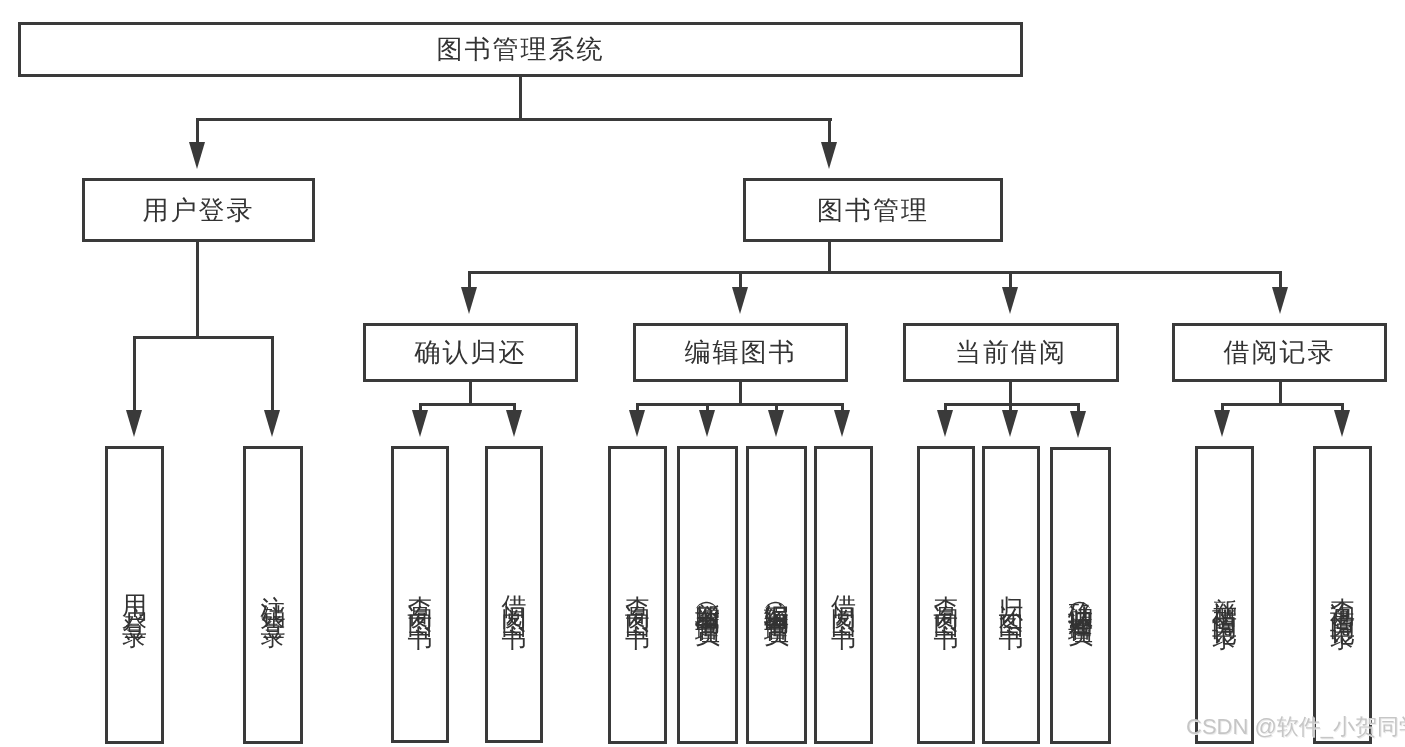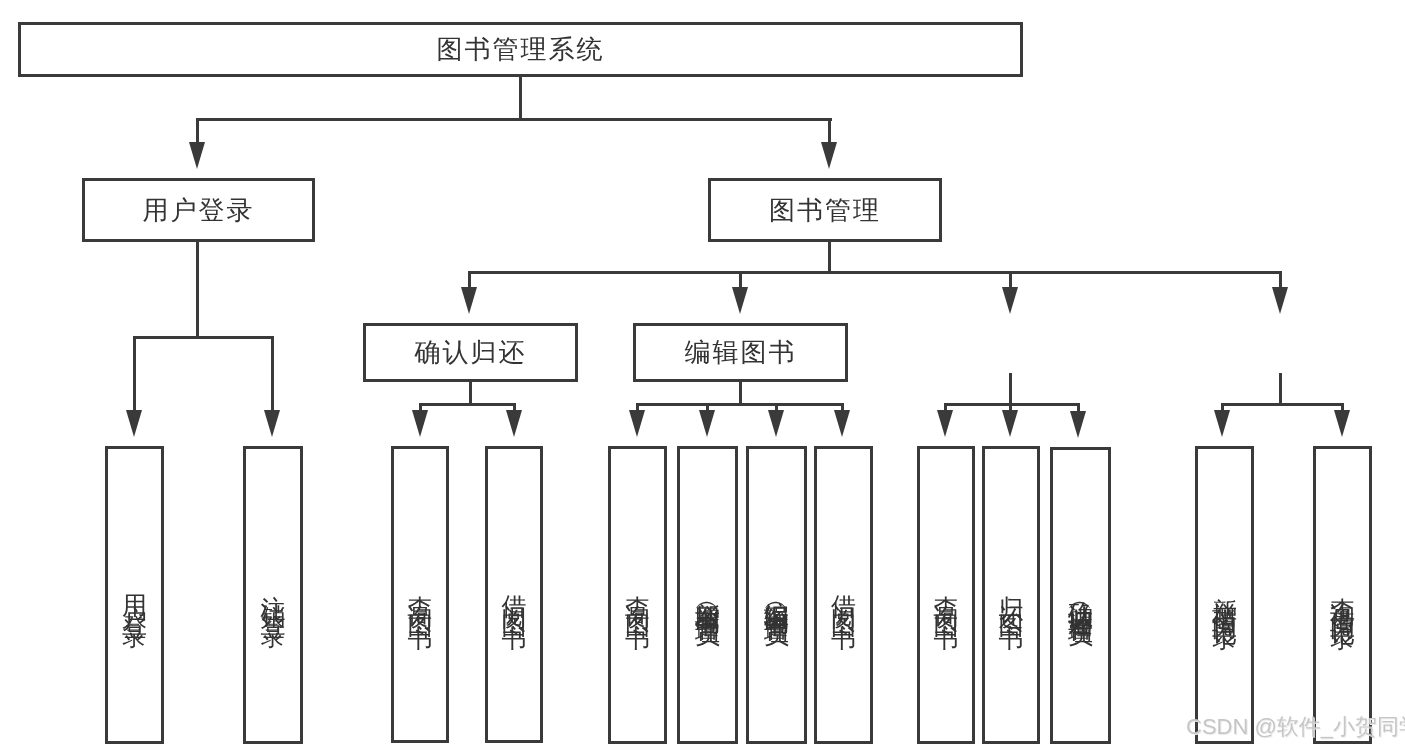--- a/index.html
+++ b/index.html
@@ -41,27 +41,29 @@
 </style>
 </head>
 <body>
 
 <div class="stage">
 
   <div class="box" style="left:18px;top:13px;width:1005px;height:55px">图书管理系统</div>
 
   <div class="box" style="left:82px;top:169px;width:233px;height:64px">用户登录</div>
 
-  <div class="box" style="left:708px;top:169px;width:234px;height:64px">图书管理</div>
+  <div class="box" style="left:743px;top:169px;width:260px;height:64px">图书管理</div>
 
   <div class="box" style="left:363px;top:314px;width:215px;height:59px">确认归还</div>
 
   <div class="box" style="left:633px;top:314px;width:215px;height:59px">编辑图书</div>
 
+  <div class="box" style="left:903px;top:314px;width:216px;height:59px">当前借阅</div>
 
+  <div class="box" style="left:1172px;top:314px;width:215px;height:59px">借阅记录</div>
 
   <div class="box vbox" style="left: 105px; top: 437px; width: 59px; height: 298px; letter-spacing: 10px;">用户登录</div>
   <div class="box vbox" style="left: 243px; top: 437px; width: 60px; height: 298px; letter-spacing: 10px;">注销登录</div>
 
   <div class="box vbox" style="left: 391px; top: 437px; width: 58px; height: 297px; letter-spacing: 10px;">查询图书</div>
   <div class="box vbox" style="left: 485px; top: 437px; width: 58px; height: 297px; letter-spacing: 10px;">借阅图书</div>
 
   <div class="box vbox" style="left: 608px; top: 437px; width: 59px; height: 298px; letter-spacing: 10px;">查询图书</div>
   <div class="box vbox" style="left: 677px; top: 437px; width: 61px; height: 298px; letter-spacing: 3px;">新增图书（管理员）</div>
   <div class="box vbox" style="left: 746px; top: 437px; width: 61px; height: 298px; letter-spacing: 3px;">编辑图书（管理员）</div>

